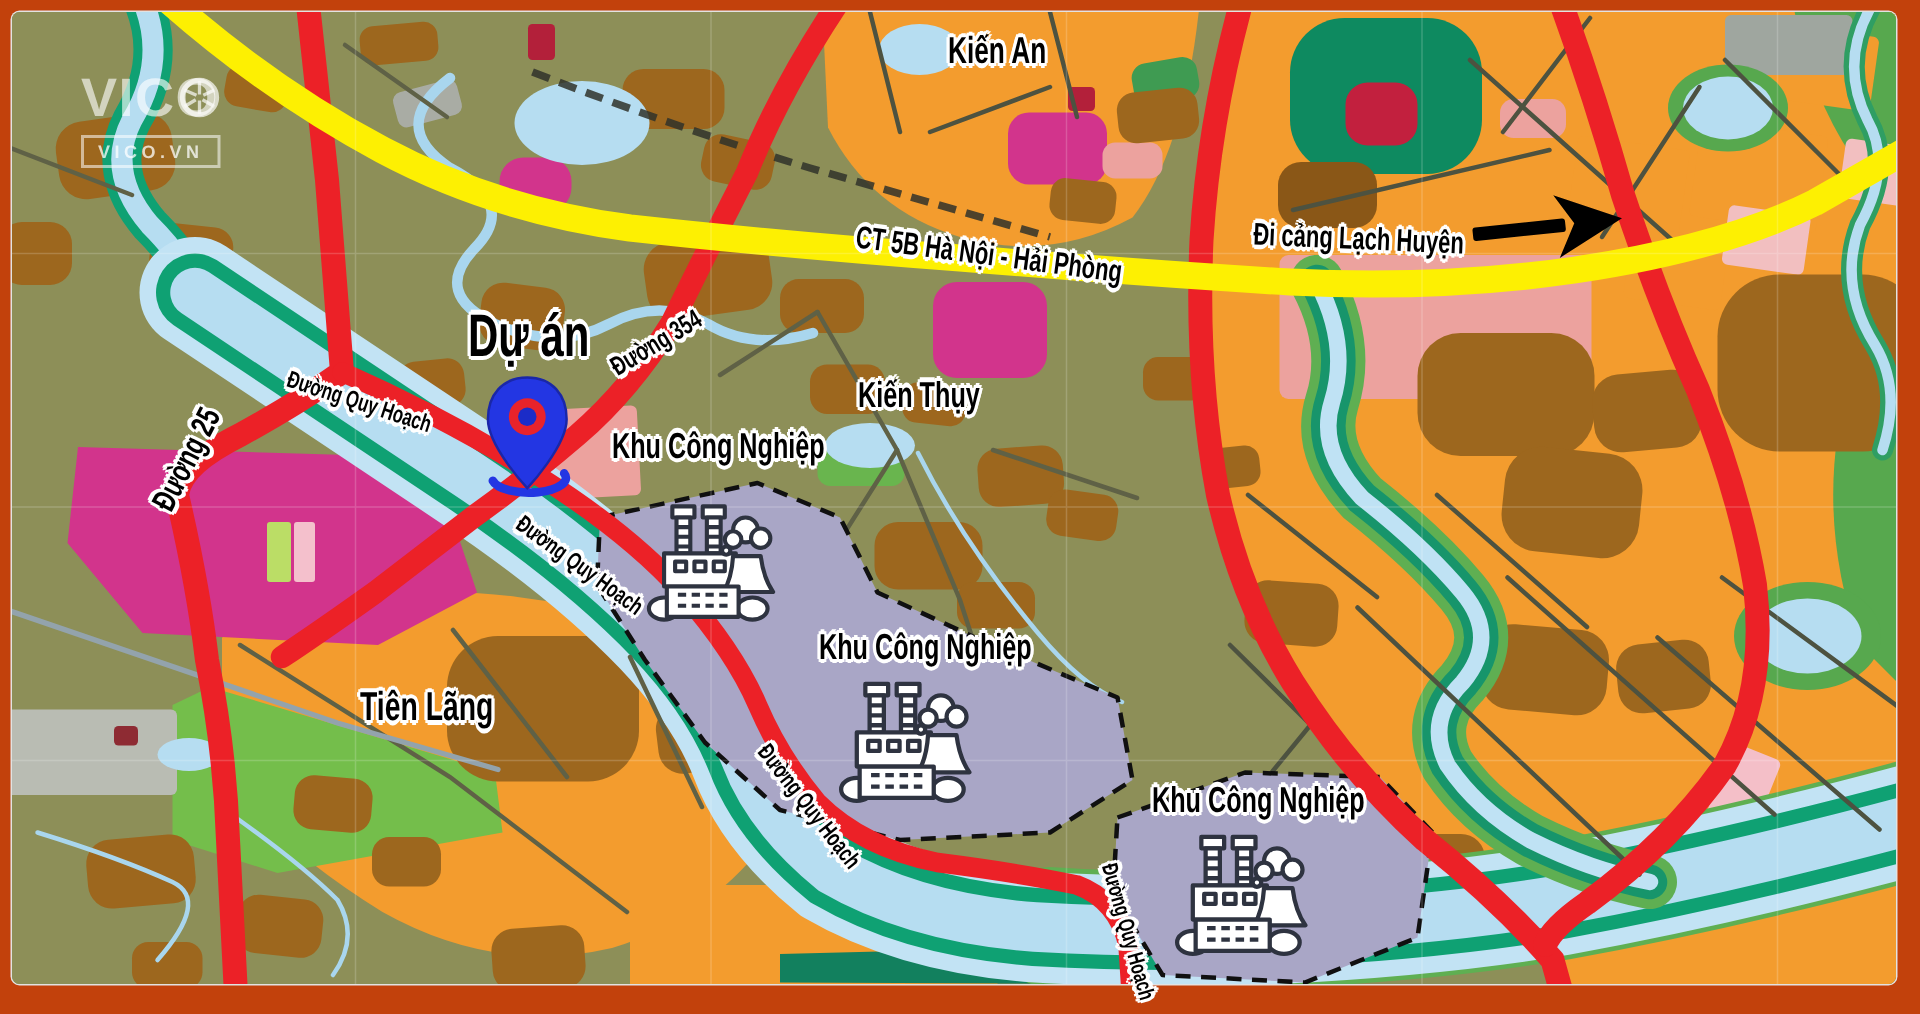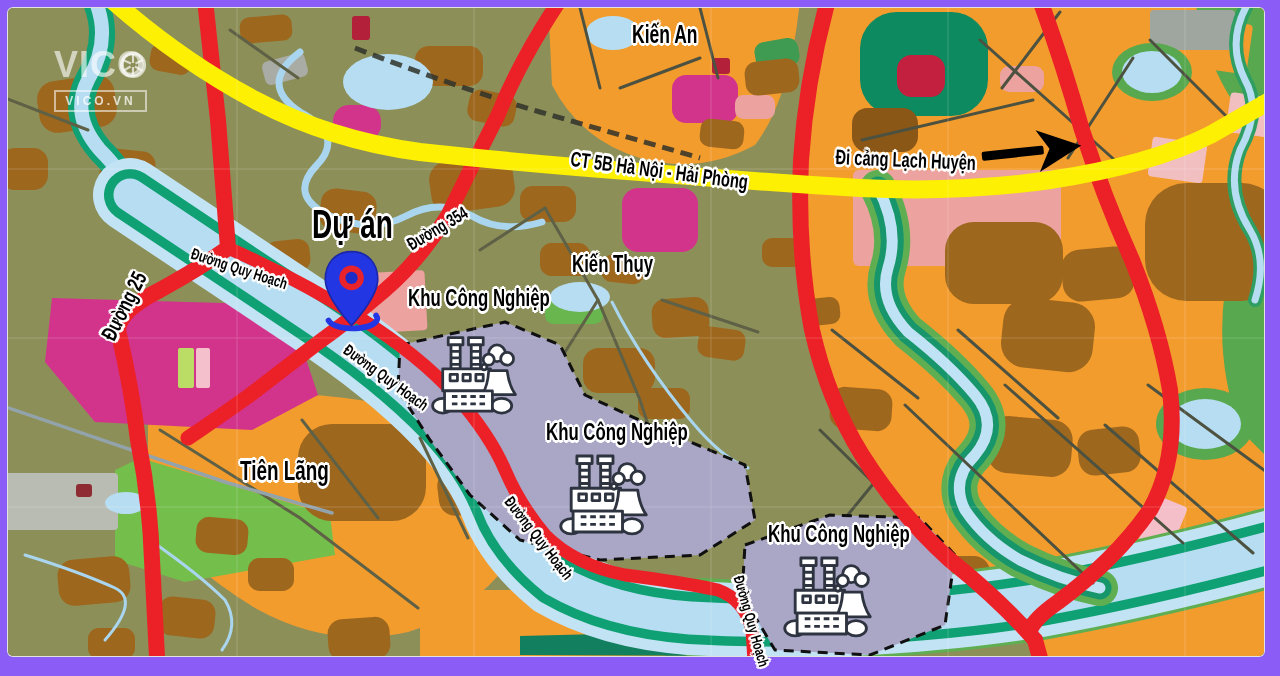--- a/index.html
+++ b/index.html
@@ -1,16 +1,16 @@
 <!DOCTYPE html>
 <html><head>
 <meta charset="utf-8">
 <style>
   html,body{margin:0;padding:0;background:#ffffff;}
-  .stage{position:relative;width:1280px;height:676px;background:#8b5cf6;overflow:hidden;
+  .stage{position:relative;width:1280px;height:676px;background:#c2410c;overflow:hidden;
          font-family:"Liberation Sans", sans-serif;}
   .map{position:absolute;left:8px;top:8px;width:1256px;height:648px;border-radius:5px;
        overflow:hidden;box-shadow:0 0 0 1px #e2e2e2;background:#8D8F58;}
   .map svg{position:absolute;left:-8px;top:-8px;width:1280px;height:676px;display:block;}
   .lbl{position:absolute;color:#000;font-weight:bold;line-height:1;white-space:nowrap;
        transform-origin:left top;transform:scaleX(.7);
        text-shadow:-2px -2px 0 #fff,2px -2px 0 #fff,-2px 2px 0 #fff,2px 2px 0 #fff,
                    0 -3px 0 #fff,0 3px 0 #fff,-3px 0 0 #fff,3px 0 0 #fff;}
   .wm{position:absolute;left:54px;top:44px;color:rgba(255,255,255,.62);}
   .wm-row{display:flex;align-items:center;}

